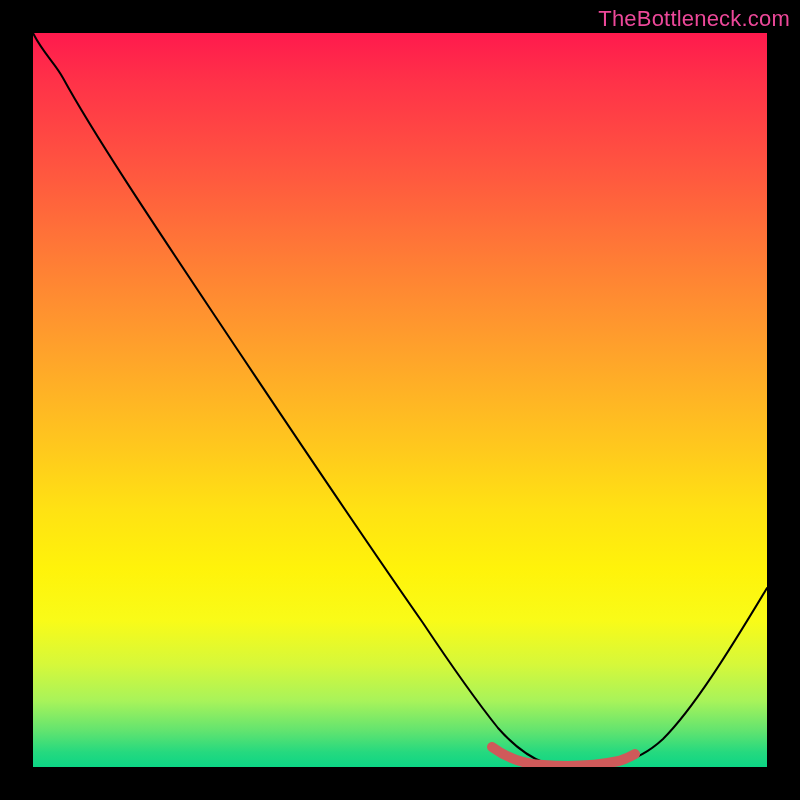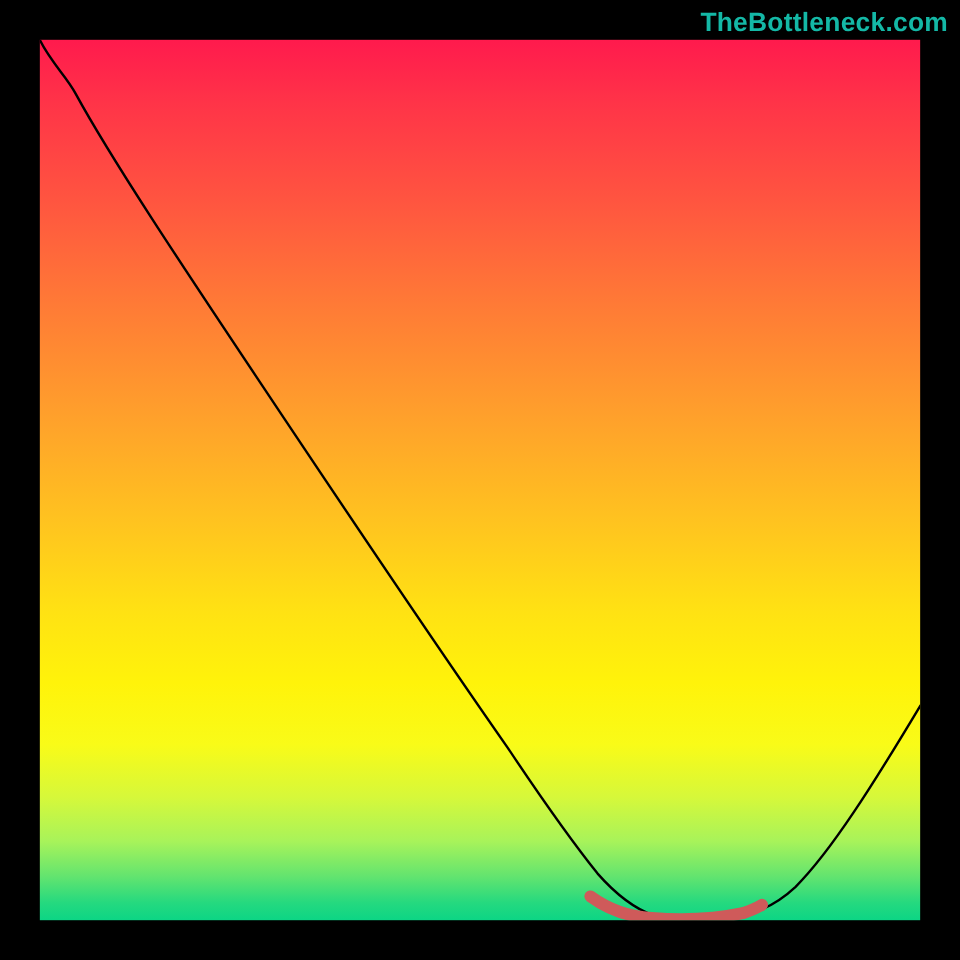--- a/index.html
+++ b/index.html
@@ -44,23 +44,23 @@
       #a8f35a 91%,
       #63e46f 95%,
       #25d97f 98%,
       #0cd585 100%
     );
   }
   .watermark {
     position: absolute;
     top: 6px;
     right: 10px;
-    color: #14b8a6;
+    color: #ec4899;
     font-size: 22px;
-    font-weight: 700;
+    font-weight: 400;
     letter-spacing: 0.2px;
   }
   svg.curve {
     position: absolute;
     inset: 0;
   }
 </style>
 </head>
 <body>
 

